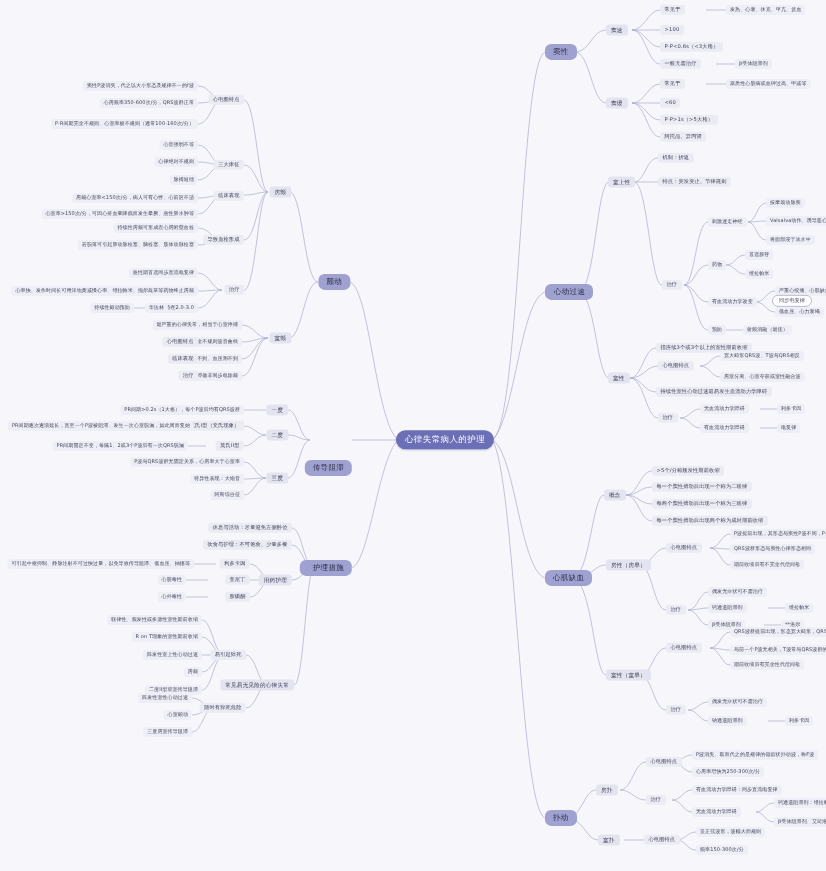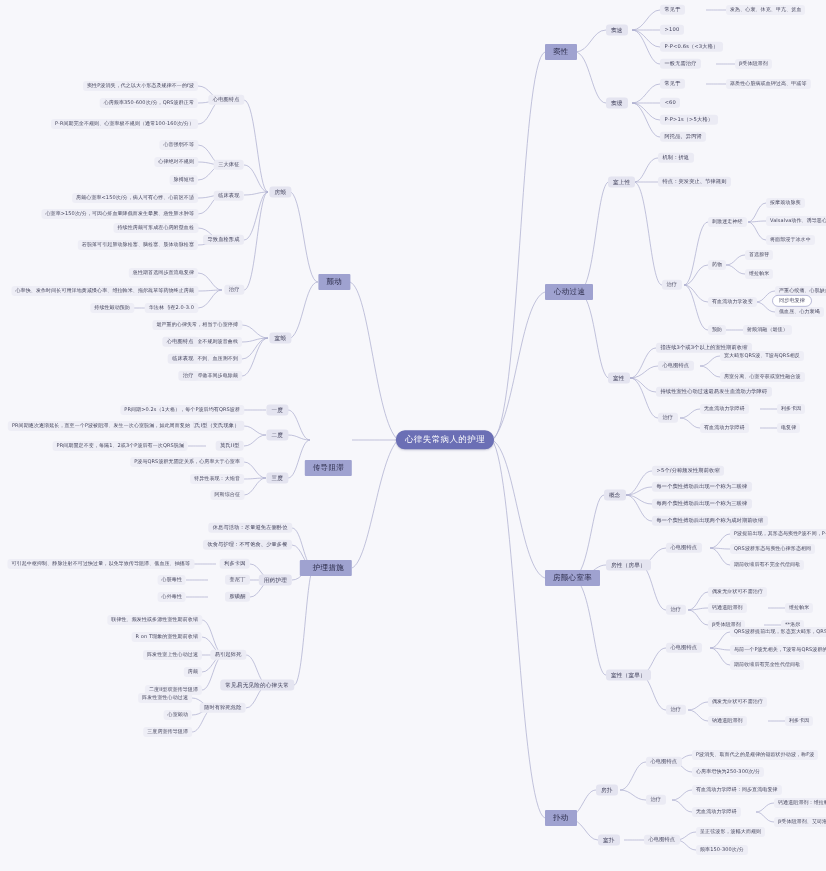--- a/index.html
+++ b/index.html
@@ -26,21 +26,21 @@
     border-radius:11px;
     font-size:8.5px;
     padding:5px 9px;
     letter-spacing:.4px;
     box-shadow:0 1px 2px rgba(60,60,110,.25);
   }
   
   .n-l1{
     background:#9fa2d0;
     color:#2c2c4a;
-    border-radius:1px;
+    border-radius:6px;
     font-size:7.5px;
     padding:4px 8px;
     letter-spacing:.3px;
   }
   
   .n-l2{
     background:#e4e4f0;
     color:#3a3a55;
     border-radius:3px;
     font-size:5.6px;
@@ -257,21 +257,21 @@
       <path d="M224 655 C 214 655 212 637 202 637"></path>
       <path d="M224 655 C 214 655 212 655 202 655"></path>
       <path d="M224 655 C 214 655 212 672 202 672"></path>
       <path d="M224 655 C 214 655 212 690 202 690"></path>
       <path d="M214 708 C 204 708 202 698 192 698"></path>
       <path d="M214 708 C 204 708 202 715 192 715"></path>
       <path d="M214 708 C 204 708 202 732 192 732"></path>
     </g>
   </svg>
 
-  <div class="node n-root anchor-c" style="left:445px;top:440px;border-radius:9px;">心律失常病人的护理</div>
+  <div class="node n-root anchor-c" style="left:445px;top:440px;">心律失常病人的护理</div>
 
   <div class="node n-l1 anchor-r" style="left:545px;top:52px;">窦性</div>
 
   <div class="node n-l2 anchor-r" style="left:606px;top:30px;">窦速</div>
   <div class="node n-l3 anchor-r" style="left:660px;top:10px;">常见于</div>
   <div class="node n-l4 anchor-r" style="left:726px;top:10px;">发热、心衰、休克、甲亢、贫血</div>
   <div class="node n-l3 anchor-r" style="left:660px;top:30px;">&gt;100</div>
   <div class="node n-l3 anchor-r" style="left:660px;top:47px;">P-P&lt;0.6s（&lt;3大格）</div>
   <div class="node n-l3 anchor-r" style="left:660px;top:64px;">一般无需治疗</div>
   <div class="node n-l4 anchor-r" style="left:735px;top:64px;">β受体阻滞剂</div>
@@ -312,21 +312,21 @@
   <div class="node n-l3 anchor-r" style="left:658px;top:366px;">心电图特点</div>
   <div class="node n-l4 anchor-r" style="left:720px;top:356px;">宽大畸形QRS波、T波与QRS相反</div>
   <div class="node n-l4 anchor-r" style="left:720px;top:377px;">房室分离、心室夺获或室性融合波</div>
   <div class="node n-l3 anchor-r" style="left:656px;top:392px;">持续性室性心动过速最易发生血流动力学障碍</div>
   <div class="node n-l3 anchor-r" style="left:658px;top:418px;">治疗</div>
   <div class="node n-l4 anchor-r" style="left:700px;top:409px;">无血流动力学障碍</div>
   <div class="node n-l4 anchor-r" style="left:777px;top:409px;">利多卡因</div>
   <div class="node n-l4 anchor-r" style="left:700px;top:428px;">有血流动力学障碍</div>
   <div class="node n-l4 anchor-r" style="left:777px;top:428px;">电复律</div>
 
-  <div class="node n-l1 anchor-r" style="left:545px;top:578px;">房颤心室率</div>
+  <div class="node n-l1 anchor-r" style="left:545px;top:578px;">心肌缺血</div>
 
   <div class="node n-l2 anchor-r" style="left:604px;top:495px;">概念</div>
   <div class="node n-l3 anchor-r" style="left:652px;top:471px;">&gt;5个/分称频发性期前收缩</div>
   <div class="node n-l3 anchor-r" style="left:652px;top:487px;">每一个窦性搏动后出现一个称为二联律</div>
   <div class="node n-l3 anchor-r" style="left:652px;top:504px;">每两个窦性搏动后出现一个称为三联律</div>
   <div class="node n-l3 anchor-r" style="left:652px;top:521px;">每一个窦性搏动后出现两个称为成对期前收缩</div>
 
   <div class="node n-l2 anchor-r" style="left:606px;top:565px;">房性（房早）</div>
   <div class="node n-l3 anchor-r" style="left:666px;top:548px;">心电图特点</div>
   <div class="node n-l4 anchor-r" style="left:730px;top:534px;">P波提前出现，其形态与窦性P波不同，P-R间期&gt;0.12秒</div>

